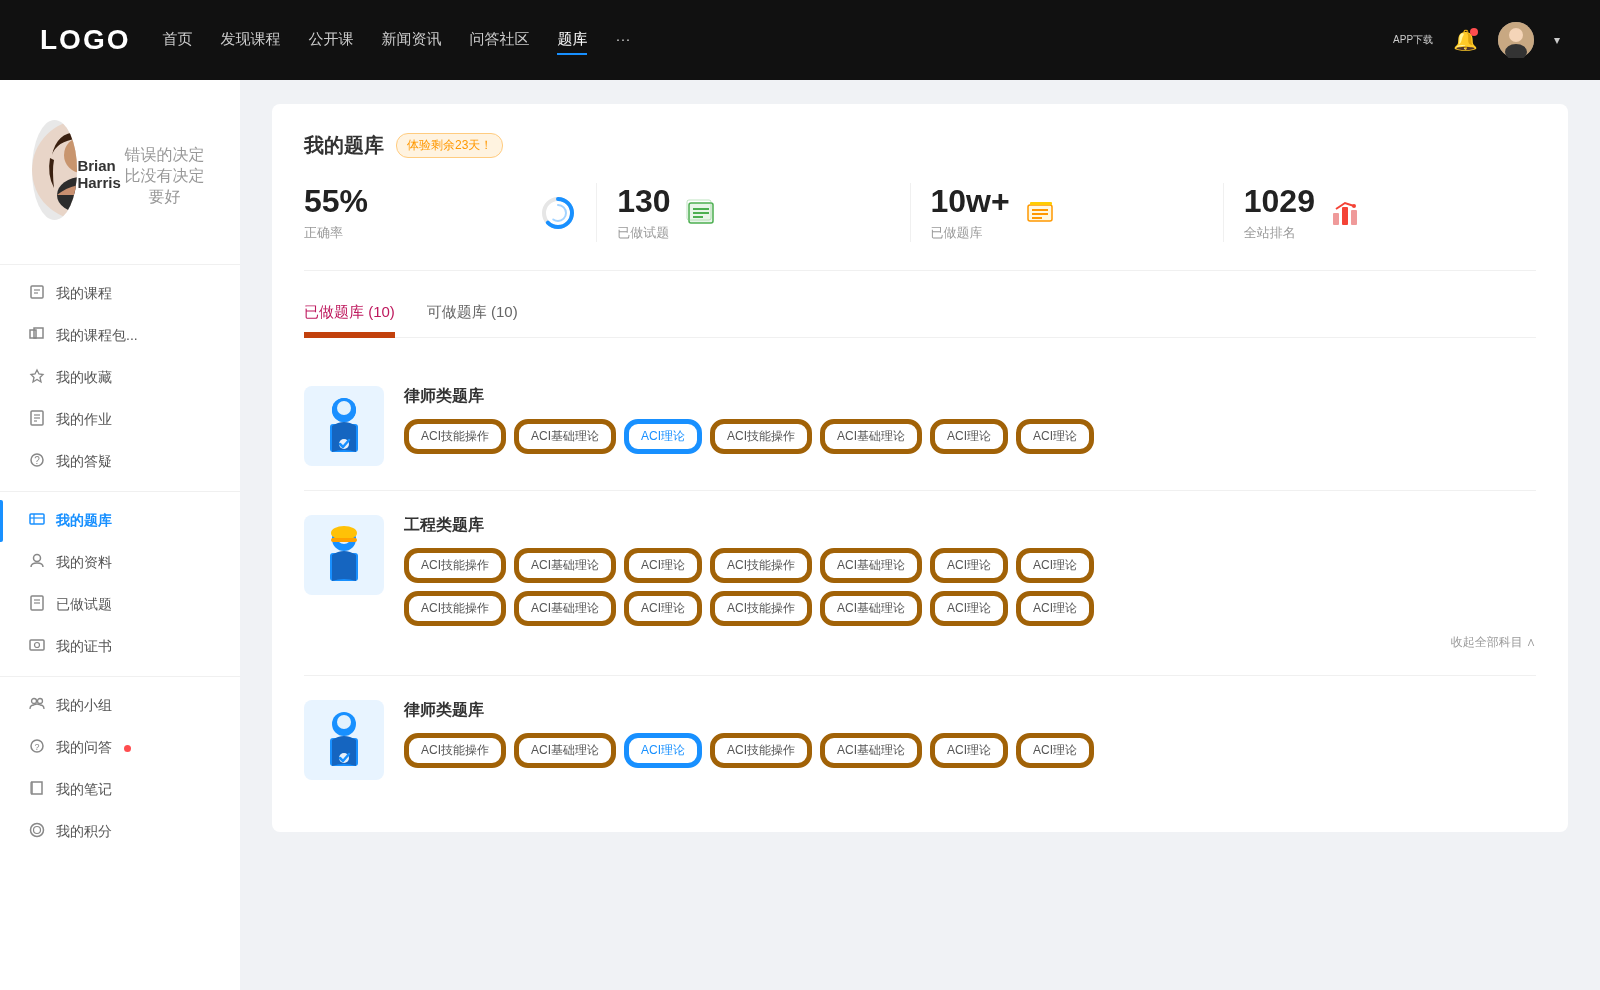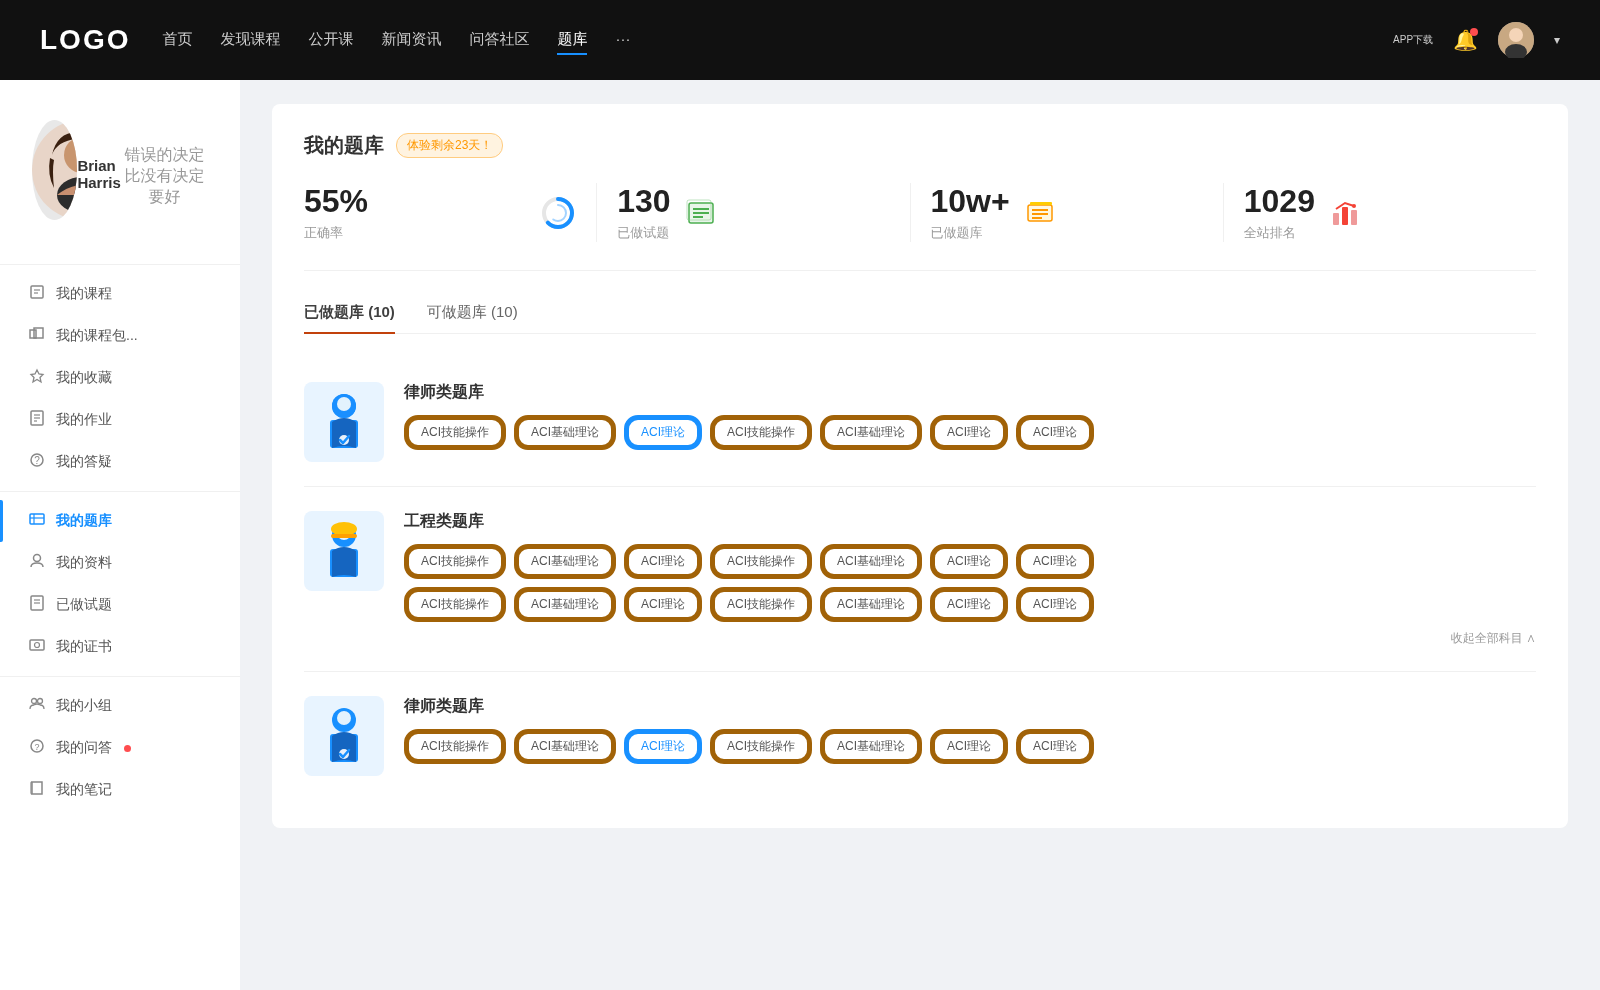--- a/index.html
+++ b/index.html
@@ -56,21 +56,21 @@
     .stat-label { font-size: 13px; color: #999; margin-top: 4px; }
     .stat-icon { width: 36px; height: 36px; border-radius: 50%; display: flex; align-items: center; justify-content: center; font-size: 18px; }
     .stat-icon.blue { background: transparent; }
     .stat-icon.green { background: transparent; }
     .stat-icon.yellow { background: transparent; }
     .stat-icon.red { background: transparent; }
 
     
     .tabs-row { display: flex; gap: 32px; margin-bottom: 24px; border-bottom: 1px solid #f0f0f0; }
     .tab-item { font-size: 15px; color: #666; cursor: pointer; padding-bottom: 10px; border-bottom: 2px solid transparent; margin-bottom: -1px; }
-    .tab-item.active { color: #404040; border-bottom: 2px solid #c2410c; font-weight: 700; }
+    .tab-item.active { color: #be185d; border-bottom: 6px solid #c2410c; font-weight: 400; }
 
     
     .qbank-item { display: flex; align-items: flex-start; gap: 20px; padding: 24px 0; border-bottom: 1px solid #f0f0f0; }
     .qbank-item:last-child { border-bottom: none; }
     .qbank-icon-wrap { width: 80px; height: 80px; border-radius: 8px; background: #e8f4ff; display: flex; align-items: center; justify-content: center; flex-shrink: 0; }
     .qbank-body { flex: 1; }
     .qbank-name { font-size: 16px; font-weight: 600; color: #333; margin-bottom: 12px; }
     .tags-row { display: flex; flex-wrap: wrap; gap: 8px; margin-bottom: 8px; }
     .tag { padding: 4px 12px; border-radius: 14px; font-size: 12px; cursor: pointer; border: 5px solid #a16207; color: #555; background: #fff; }
     .tag.active-tag { border-color: #1890ff; color: #1890ff; background: #fff; }
@@ -246,20 +246,29 @@
       </li>
       <li>
         <span class="menu-icon">
           <svg width="16" height="16" viewBox="0 0 16 16">
               <path d="M3 2 L13 2 L13 14 L3 14 Z" fill="none" stroke="#888" stroke-width="1.5"></path>
               <path d="M3 2 Q2 2 2 3 L2 13 Q2 14 3 14" fill="none" stroke="#888" stroke-width="1.2"></path>
             </svg>
         </span>
         <span>我的笔记</span>
       </li>
+      <li>
+        <span class="menu-icon">
+          <svg width="16" height="16" viewBox="0 0 16 16">
+              <circle cx="8" cy="8" r="6.5" fill="none" stroke="#888" stroke-width="1.5"></circle>
+              <circle cx="8" cy="8" r="3.5" fill="none" stroke="#888" stroke-width="1.2"></circle>
+            </svg>
+        </span>
+        <span>我的积分</span>
+      </li>
     </ul>
   </aside>
 
   <main class="content">
     <div class="content-card">
 
       <div class="page-header">
         <span class="page-title-text">我的题库</span>
         <span class="trial-badge">体验剩余23天！</span>
       </div>

